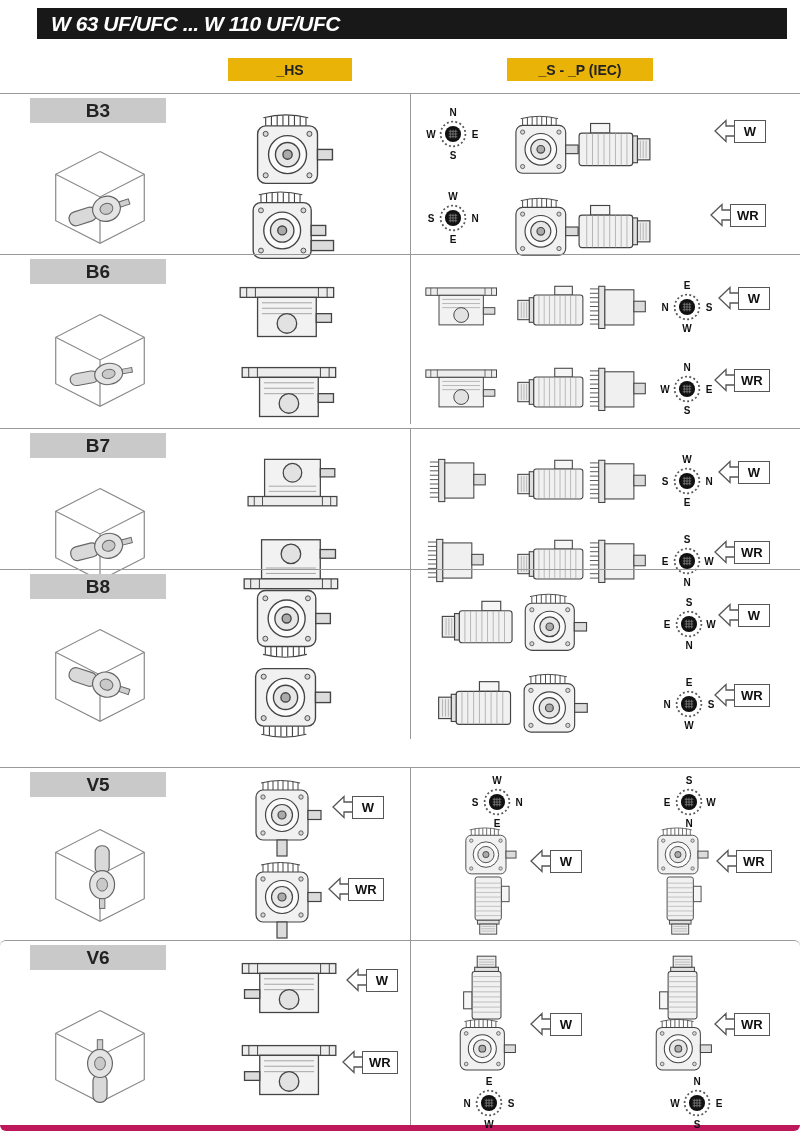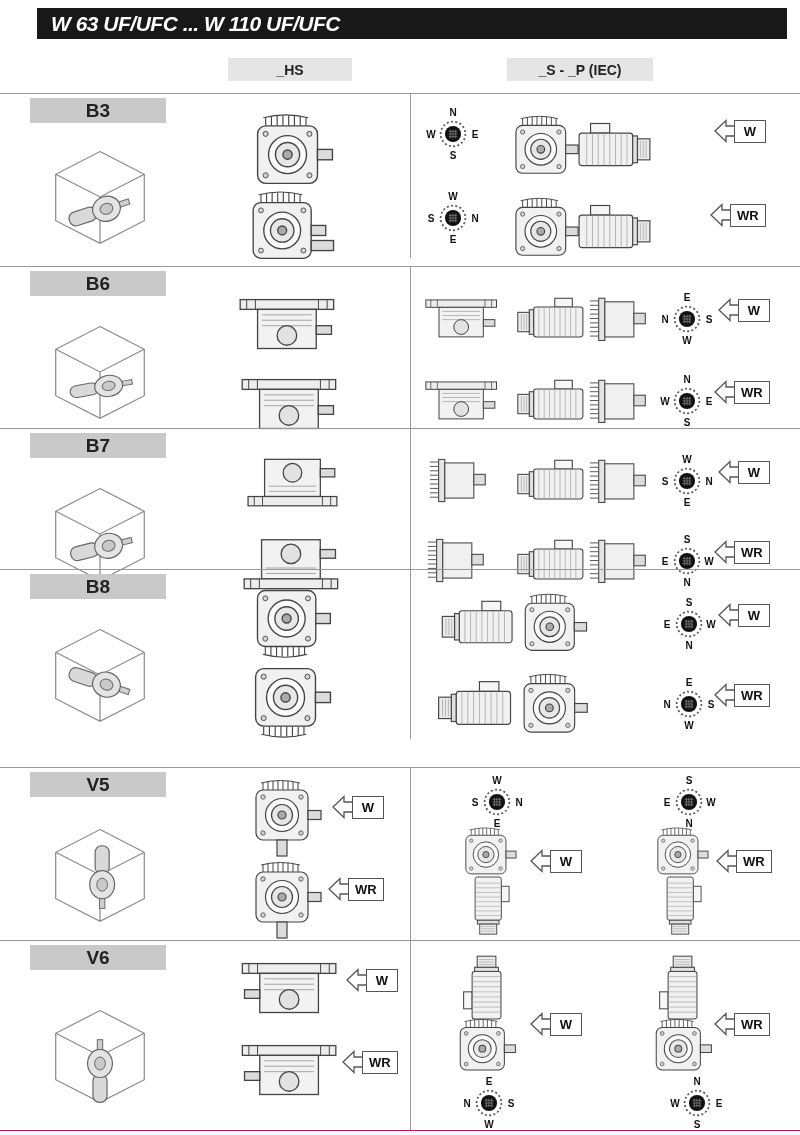--- a/index.html
+++ b/index.html
@@ -4,27 +4,27 @@
 <style>
   * { margin:0; padding:0; box-sizing:border-box; }
   html,body { background:#fff; }
   body { font-family:"Liberation Sans", sans-serif; }
   .page { position:relative; width:800px; height:1135px; background:#fff; overflow:hidden; }
 
   .topbar { position:absolute; left:25px; top:8px; width:750px; height:31px; background:#181818;
             color:#fff; display:flex; align-items:center; justify-content:space-between;
             padding:0 14px; font-weight:bold; font-style:italic; font-size:21px; letter-spacing:-0.5px;margin-left:12px; }
 
-  .colhead { position:absolute; top:58px; height:23px; background:#e5e5e5; color:#222;
+  .colhead { position:absolute; top:58px; height:23px; background:#eab308; color:#222;
              font-weight:bold; font-size:14px; display:flex; align-items:center; justify-content:center; }
   #colhead-hs  { left:228px; width:124px; }
   #colhead-iec { left:507px; width:146px; }
 
   .row { position:absolute; left:0; width:800px; border-top:1px solid #999; }
-  #row-v6 { border-bottom:1px solid #be185d; }
+  #row-v6 { border-bottom:6px solid #be185d;border-radius:6px; }
   .vdivider { position:absolute; left:410px; top:0; bottom:0; width:1px; background:#999; }
 
   .rowlabel { position:absolute; left:30px; top:4px; width:136px; height:25px; background:#c9c9c9;
               display:flex; align-items:center; justify-content:center; font-weight:bold;
               font-size:19px; color:#222; }
 
   .cube { position:absolute; }
   .draw { position:absolute; }
 
   .compass { position:absolute; display:grid; grid-template-columns:14px 30px 14px;
@@ -210,21 +210,21 @@
         <use href="#cmp-gb-motor"></use>
       </svg>
     <div class="arrowlabel" style="left:708px;top:108px">
       <svg class="arrow-svg" viewBox="0 0 26 26">
           <use href="#arrow-left"></use>
         </svg>
       <div class="arrowbox">WR</div>
     </div>
   </section>
 
-  <section class="row" id="row-b6" style="top:266px;height:170px">
+  <section class="row" id="row-b6" style="top:254px;height:170px">
     <div class="vdivider"></div>
     <div class="rowlabel">B6</div>
     <svg class="cube" style="left:46px;top:52px;width:108px;height:108px" viewBox="0 0 100 100">
       <use href="#cube"></use>
         <use href="#blob" transform="translate(58,62) rotate(-10) scale(1,0.85)"></use>
     </svg>
     <svg class="draw" style="left:238px;top:26px;width:100px;height:61px" viewBox="0 0 92 56">
         <use href="#flangetop"></use>
       </svg>
     <svg class="draw" style="left:240px;top:106px;width:100px;height:61px" viewBox="0 0 92 56">

